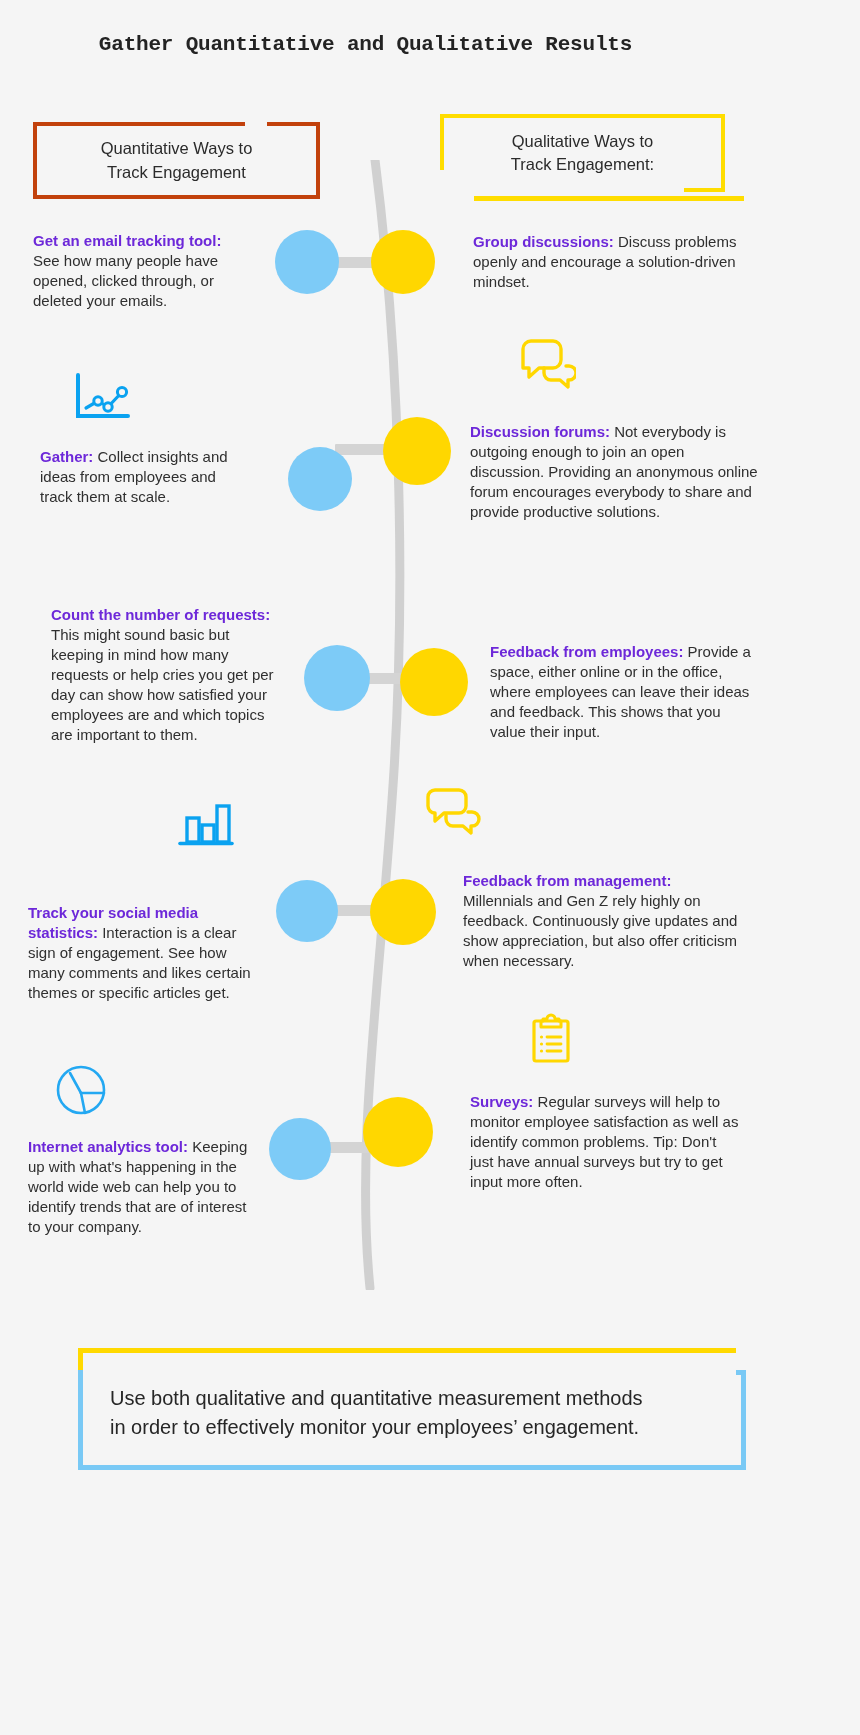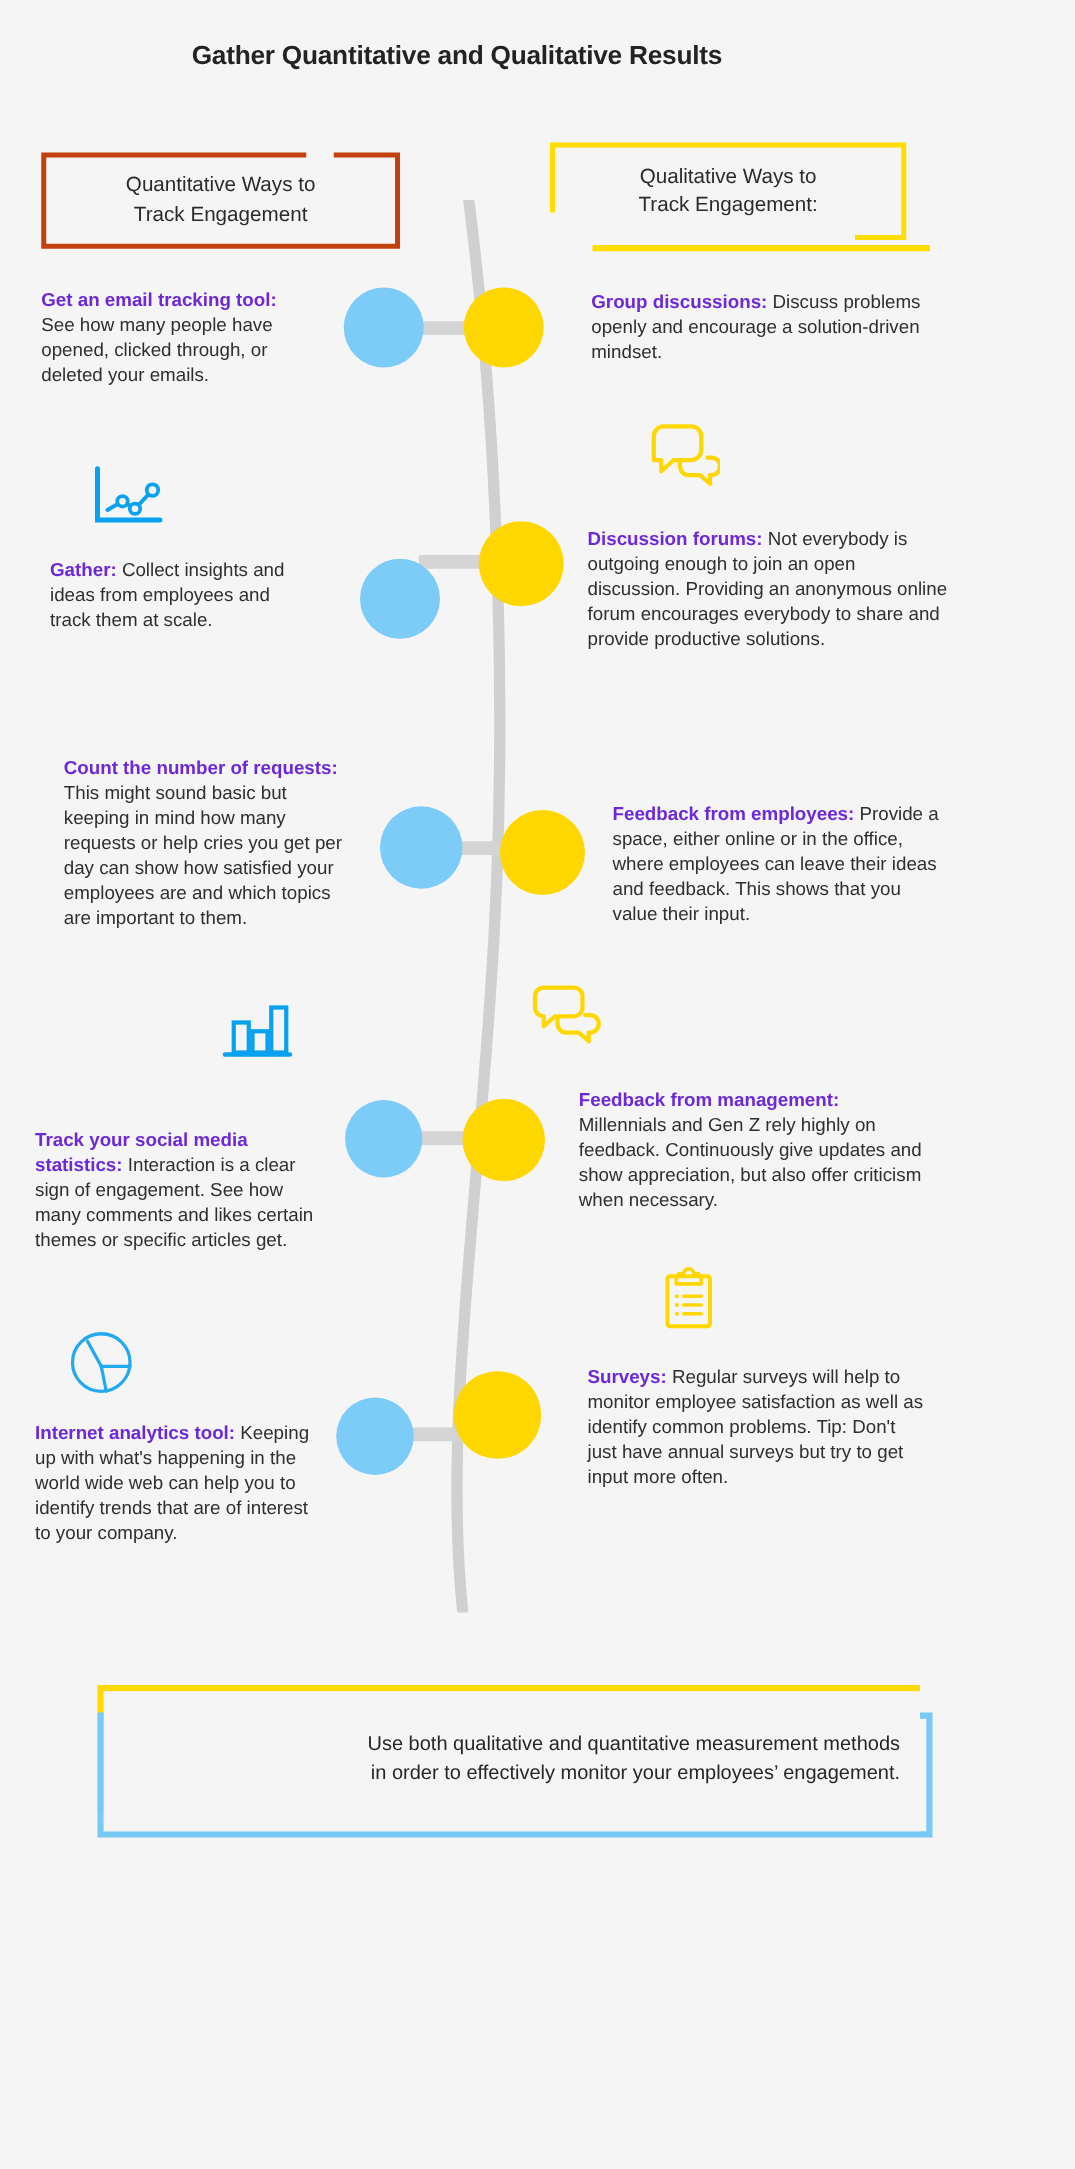--- a/index.html
+++ b/index.html
@@ -22,20 +22,21 @@
   #title {
     position: absolute;
     top: 33px;
     left: 0;
     width: 731px;
     text-align: center;
     font-size: 21px;
     font-weight: bold;
     letter-spacing: -0.2px;
     color: #232323;
+    font-family: Liberation Mono, monospace;
   }
 
   
   .hdr-box {
     position: absolute;
     background: transparent;
     display: flex;
     align-items: center;
     justify-content: center;
     text-align: center;
@@ -164,25 +165,24 @@
     top: 5px;
     width: 653px;
     height: 112px;
     background: #f5f5f5;
   }
   #sum-text {
     position: absolute;
     left: 32px;
     top: 36px;
     width: 610px;
-    font-size: 16px;
+    font-size: 20px;
     line-height: 1.45;
     color: #262626;
     white-space: pre-line;
-    text-align: right;
   }
 </style>
 </head>
 <body>
 
 <div id="page">
 
   <div id="title">Gather Quantitative and Qualitative Results</div>
 
   <div id="hdr-quant" class="hdr-box">

